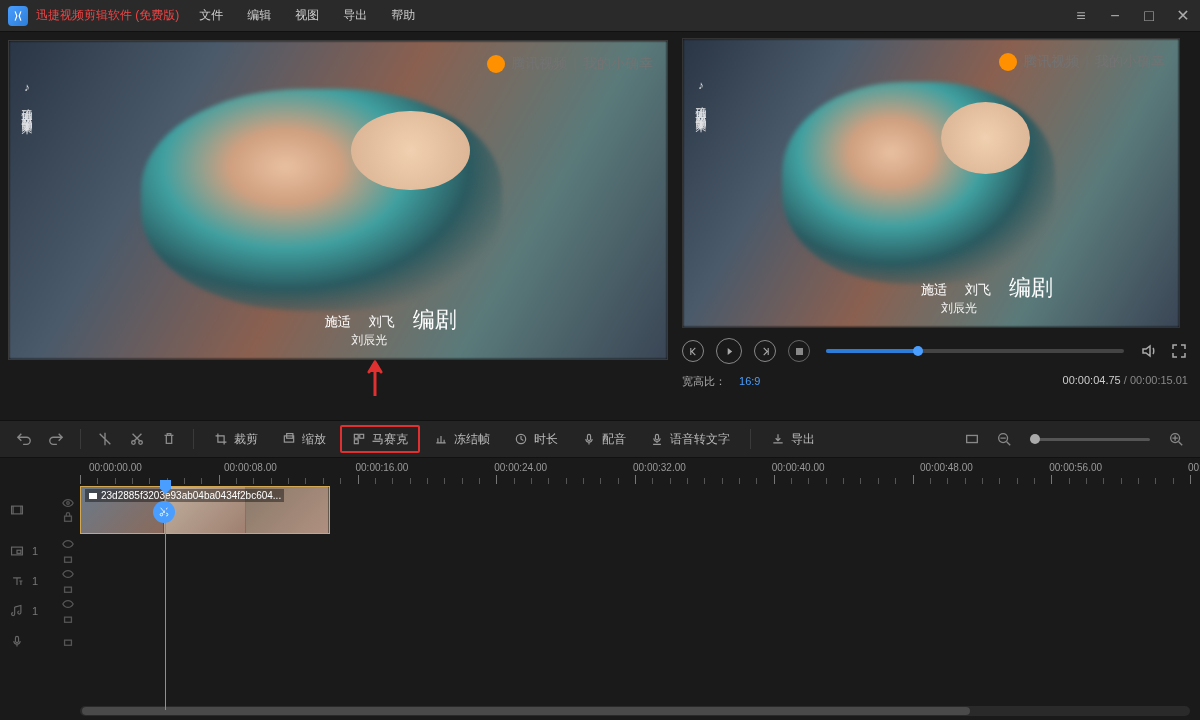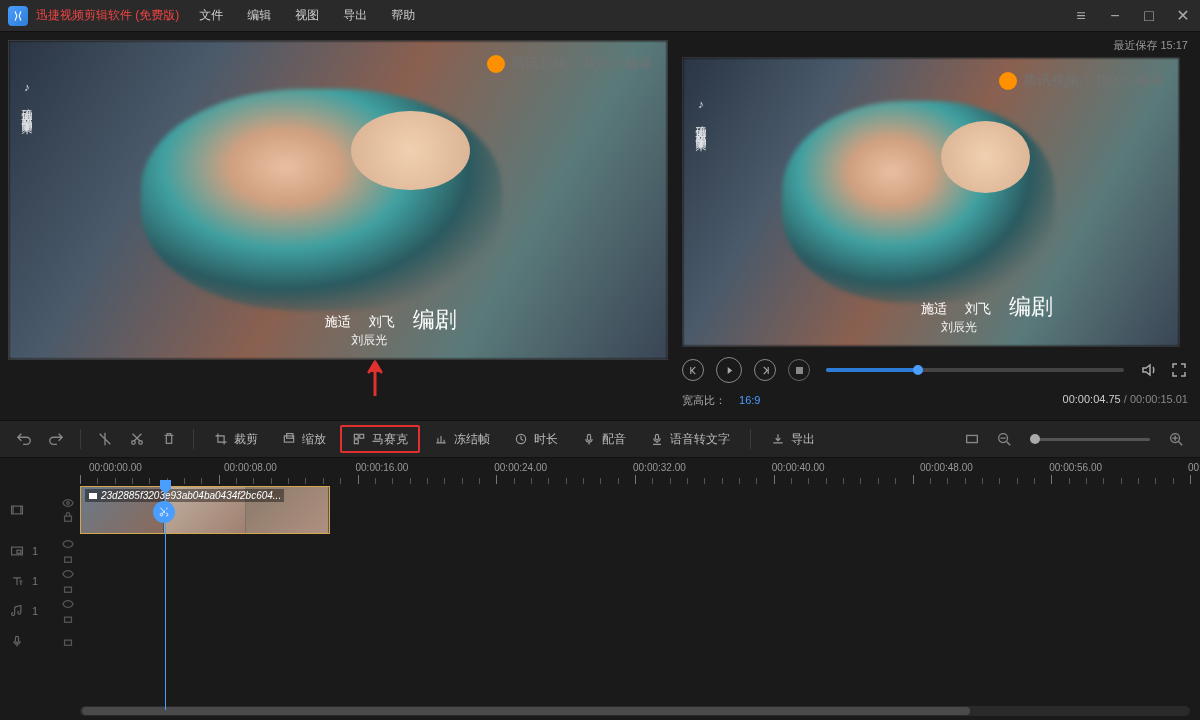--- a/index.html
+++ b/index.html
@@ -89,21 +89,21 @@
 .tracks { padding-left: 0; }
 .track { height: 52px; display: flex; align-items: center; }
 .track.thin { height: 30px; }
 .track-head { width: 80px; height: 100%; display: flex; align-items: center; justify-content: flex-start; padding-left: 10px; gap: 8px; color: #666; }
 .track-head svg { width: 14px; height: 14px; fill: none; stroke: #666; stroke-width: 1.5; }
 .track-head .num { font-size: 11px; color: #777; }
 .track-icons { display: flex; flex-direction: column; gap: 2px; margin-left: auto; margin-right: 6px; }
 .track-icons svg { width: 12px; height: 12px; stroke: #555; fill: none; stroke-width: 1.5; }
 .track-body { flex: 1; height: 100%; position: relative; }
 .clip { position: absolute; left: 0; top: 2px; width: 250px; height: 48px; border: 1px solid #d4a850; background: #2a2a2a; overflow: hidden; }
-.clip-label { position: absolute; top: 2px; left: 4px; font-size: 10px; color: #fff; z-index: 2; background: rgba(0,0,0,0.4); padding: 1px 3px; display: flex; align-items: center; gap: 3px; font-style: italic; }
+.clip-label { position: absolute; top: 2px; left: 4px; font-size: 10px; color: #fff; z-index: 2; background: rgba(0,0,0,0.4); padding: 1px 3px; display: flex; align-items: center; gap: 3px; }
 .clip-label svg { width: 10px; height: 10px; fill: #fff; }
 .clip-thumbs { display: flex; height: 100%; }
 .clip-thumb { flex: 1; background: linear-gradient(135deg, #6a7a8a, #8a6a5a); border-right: 1px solid rgba(0,0,0,0.3); }
 .clip-thumb:nth-child(2) { background: linear-gradient(135deg, #c0b0a0, #a08070); }
 .clip-thumb:nth-child(3) { background: linear-gradient(135deg, #8a7a6a, #b09080); }
 .clip-scissors { position: absolute; left: 72px; top: 14px; width: 22px; height: 22px; background: #4a9eff; border-radius: 50%; display: flex; align-items: center; justify-content: center; z-index: 3; }
 .clip-scissors svg { width: 12px; height: 12px; fill: #fff; }
 
 .h-scrollbar { position: absolute; bottom: 4px; left: 80px; right: 10px; height: 10px; background: #2a2a2a; border-radius: 5px; }
 .h-scroll-thumb { position: absolute; left: 2px; top: 1px; height: 8px; width: 80%; background: #4a4a4a; border-radius: 4px; }
@@ -159,21 +159,20 @@
     </div>
     <div class="red-arrow">
       <svg viewBox="0 0 20 36">
           <path d="M10 36 L10 8 M10 2 L4 12 M10 2 L16 12" stroke="#e03030" stroke-width="3" fill="none" stroke-linecap="round"></path>
           <path d="M10 0 L3 12 L17 12 Z" fill="#e03030"></path>
         </svg>
     </div>
   </div>
 
   <div class="right-panel right-preview-wrap">
-    <div class="last-save">最近保存 15:17</div>
     <div class="preview-box right-preview">
       <div class="video-img">
         <div class="video-bg"></div>
         <div class="video-fg"></div>
         <div class="video-face"></div>
         <div class="video-watermark">
           <span class="wm-logo"></span>
           <span>腾讯视频</span>
           <span style="opacity:0.5">|</span>
           <span>我的小确幸</span>

